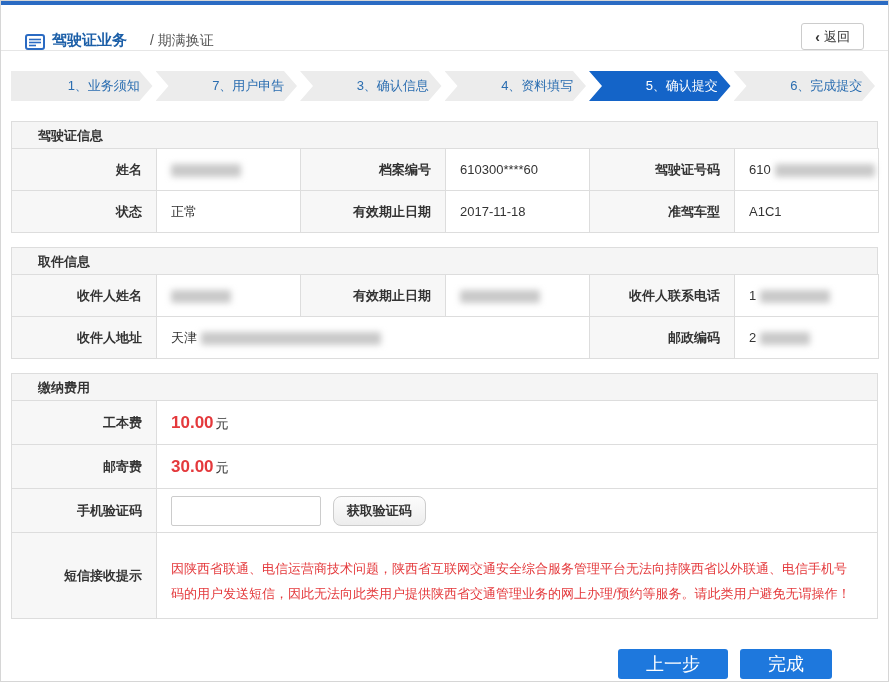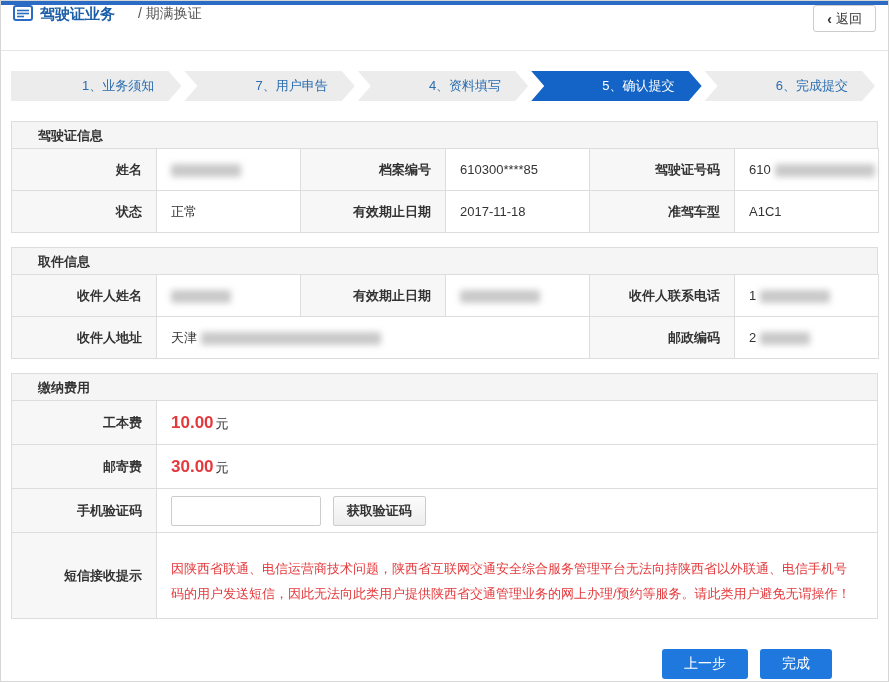--- a/index.html
+++ b/index.html
@@ -15,22 +15,22 @@
     background: #fff;
     overflow: hidden;
     position: relative;
   }
   .accent-bar { height: 4px; background: #2b6bc3; }
 
   
   .header {
     height: 46px;
     display: flex;
-    align-items: flex-start;
-    padding: 0 12px;
+    align-items: flex-end;
+    padding: 0 24px;
     border-bottom: 1px solid #e6e6e6;
   }
   .header .title-icon { display:inline-flex; margin-right: 7px; }
   .header .title { font-size: 15px; font-weight: bold; color: #1c5fa8; }
   .header .subtitle { font-size: 14px; color: #555; margin-left: 23px; }
   .back-btn {
     margin-left: auto;
     height: 27px;
     padding: 0 13px;
     background: #fff;
@@ -129,21 +129,21 @@
     font-size: 13px;
     font-family: inherit;
     vertical-align: middle;
   }
   .code-btn {
     height: 30px;
     margin-left: 8px;
     padding: 0 13px;
     background: linear-gradient(#fcfcfc, #ededed);
     border: 1px solid #ccc;
-    border-radius: 2px;
+    border-radius: 8px;
     font-size: 13px;
     font-weight: bold;
     color: #333;
     cursor: pointer;
     vertical-align: middle;
     font-family: inherit;
   }
   td.notice-cell { padding: 24px 18px 12px 14px; }
   .notice-text {
     color: #e4393c;
@@ -155,26 +155,26 @@
   .footer {
     display: flex;
     justify-content: flex-end;
     gap: 12px;
     padding-right: 56px;
     margin-top: 30px;
   }
   .primary-btn {
     min-width: 58px;
     height: 30px;
-    padding: 0 22px;
+    padding: 0 28px;
     background: #1e78dd;
     color: #fff;
     border: none;
     border-radius: 3px;
-    font-size: 14px;
+    font-size: 18px;
     cursor: pointer;
     font-family: inherit;
   }
 </style>
 </head>
 <body>
 
 <div class="page">
   <div class="accent-bar"></div>
 
@@ -191,20 +191,21 @@
     <span class="subtitle">/ 期满换证</span>
     <button class="back-btn">
       <span class="chev">‹</span>
       <span>返回</span>
     </button>
   </div>
 
   <div class="steps">
     <div class="step first">1、业务须知</div>
     <div class="step">7、用户申告</div>
+    <div class="step">3、确认信息</div>
     <div class="step">4、资料填写</div>
     <div class="step active">5、确认提交</div>
     <div class="step">6、完成提交</div>
   </div>
 
   <div class="section">
     <div class="section-header">驾驶证信息</div>
     <table class="info">
       <colgroup>
         <col style="width:145px">
@@ -212,21 +213,21 @@
         <col style="width:145px">
           <col style="width:144px">
         <col style="width:145px">
           <col style="width:144px">
       </colgroup>
       <tbody>
           <tr>
         <td class="lbl">姓名</td>
         <td class="val"><span class="redacted w70"></span></td>
         <td class="lbl">档案编号</td>
-        <td class="val">610300****85</td>
+        <td class="val">610300****60</td>
         <td class="lbl">驾驶证号码</td>
         <td class="val"><span>610</span><span class="redacted w100 ml4"></span></td>
       </tr>
       <tr>
         <td class="lbl">状态</td>
         <td class="val">正常</td>
         <td class="lbl">有效期止日期</td>
         <td class="val">2017-11-18</td>
         <td class="lbl">准驾车型</td>
         <td class="val">A1C1</td>

